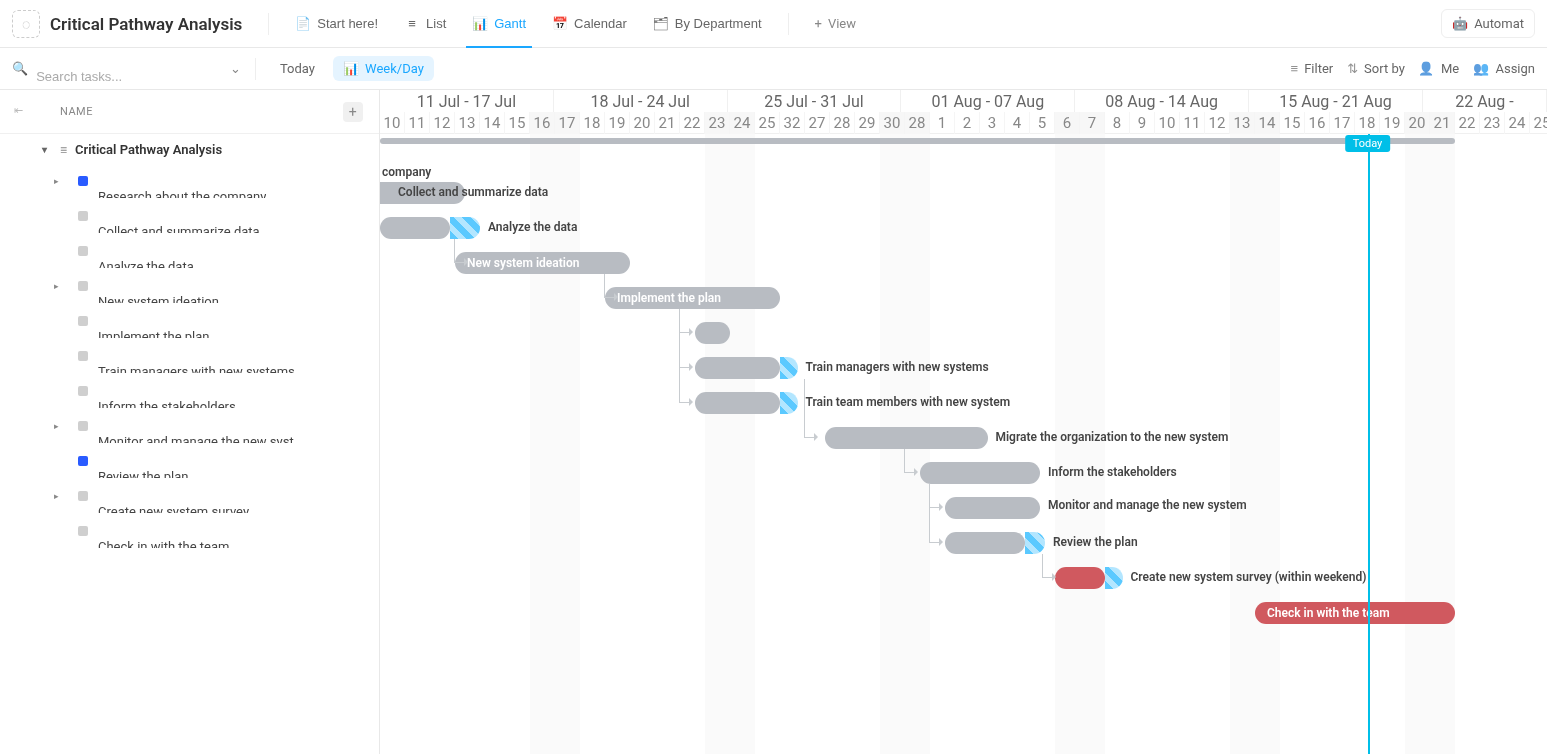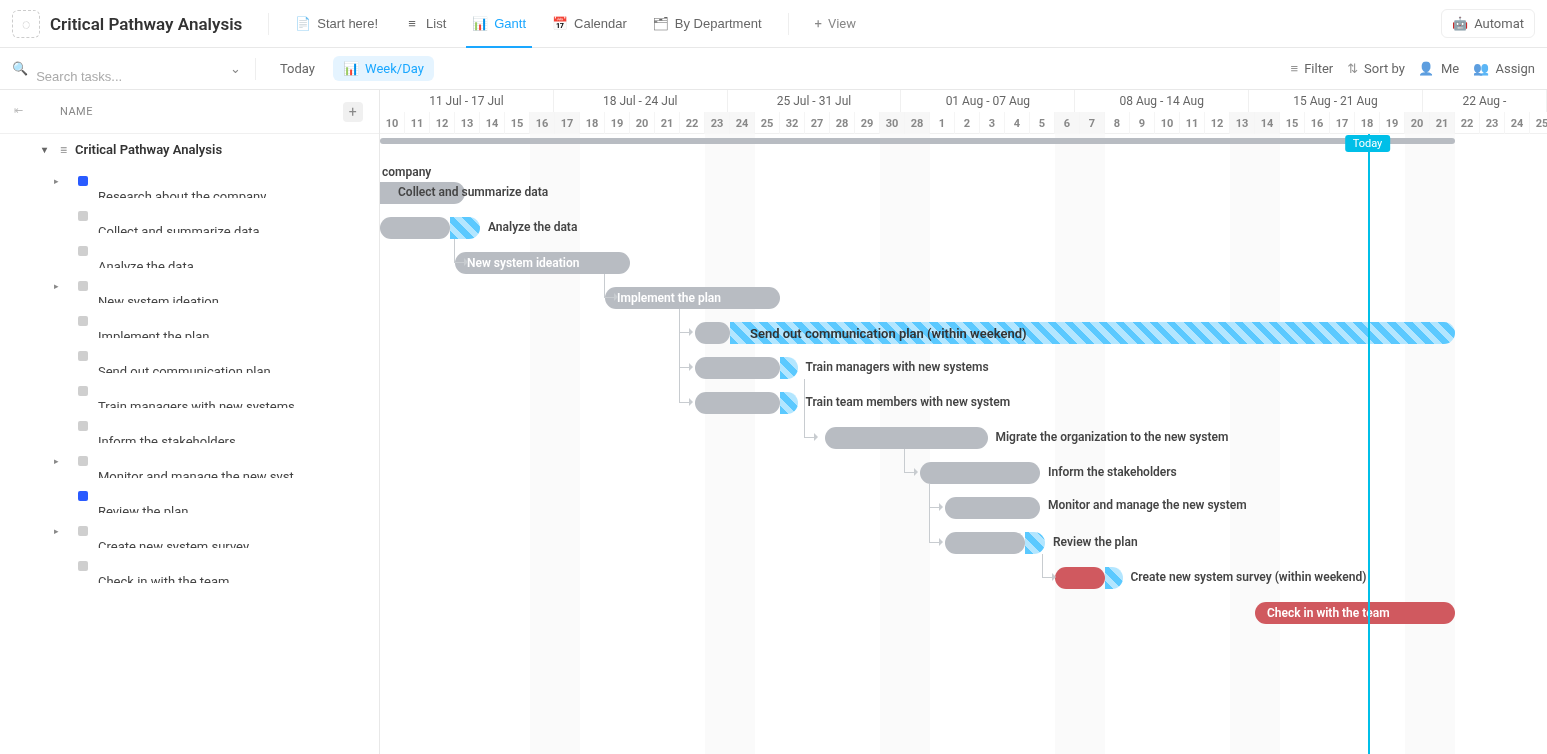--- a/index.html
+++ b/index.html
@@ -50,23 +50,23 @@
   .task-row.has-children .row-caret { visibility: visible; }
   .status-dot { width: 10px; height: 10px; border-radius: 2px; flex-shrink: 0; }
   .dot-blue { background: #2a5bff; }
   .dot-grey { background: #cfcfcf; }
   .task-label { overflow: hidden; text-overflow: ellipsis; margin-top: 31px; }
 
   
   .gantt { flex: 1; position: relative; overflow: hidden; }
   .gantt-header { position: relative; height: 44px; border-bottom: 1px solid #f0f0f0; }
   .weekrow { position: absolute; top: 0; left: 0; right: 0; height: 22px; display: flex; }
-  .weekcell { border-right: 1px solid #f0f0f0; display: flex; align-items: center; justify-content: center; font-size: 12px; color: #666; }
+  .weekcell { border-right: 1px solid #f0f0f0; display: flex; align-items: center; justify-content: center; font-size: 16px; color: #666; }
   .dayrow { position: absolute; top: 22px; left: 0; right: 0; height: 22px; display: flex; }
-  .daycell { width: 25px; border-right: 1px solid #f5f5f5; display: flex; align-items: center; justify-content: center; font-size: 11px; color: #888; flex-shrink: 0; font-weight: bold; }
+  .daycell { width: 25px; border-right: 1px solid #f5f5f5; display: flex; align-items: center; justify-content: center; font-size: 15px; color: #888; flex-shrink: 0; }
   .daycell.shade { background: #f7f7f7; }
 
   .gantt-body { position: absolute; top: 44px; left: 0; right: 0; bottom: 0; overflow: hidden; }
 
   .today-marker { position: absolute; top: 0; bottom: 0; width: 2px; background: #00bfe8; z-index: 20; }
   .today-pill { position: absolute; top: 1px; transform: translateX(-50%); background: #00bfe8; color: #fff; font-size: 11px; padding: 2px 8px; border-radius: 3px; z-index: 21; }
 
   .summary-bar { position: absolute; top: 4px; height: 6px; background: #b8bcc2; border-radius: 3px; }
 
   .bar { position: absolute; height: 22px; border-radius: 11px; display: flex; align-items: center; padding: 0 12px; white-space: nowrap; font-size: 12px; }
@@ -186,24 +186,20 @@
             <span class="task-label">Analyze the data</span>
           </div>
           <div class="task-row has-children">
             <span class="row-caret">▸</span>
             <span class="status-dot dot-grey"></span>
             <span class="task-label">New system ideation</span>
           </div>
           <div class="task-row">
             <span class="status-dot dot-grey"></span>
             <span class="task-label">Implement the plan</span>
-          </div>
-          <div class="task-row">
-            <span class="status-dot dot-grey"></span>
-            <span class="task-label">Send out communication plan</span>
           </div>
           <div class="task-row">
             <span class="status-dot dot-grey"></span>
             <span class="task-label">Train managers with new systems</span>
           </div>
           <div class="task-row">
             <span class="status-dot dot-grey"></span>
             <span class="task-label">Inform the stakeholders</span>
           </div>
           <div class="task-row has-children">
@@ -309,23 +305,20 @@
         <div class="bar grey" style="top: 83px; left: 0px; width: 70px;"></div>
         <div class="bar-ext" style="top: 83px; left: 70px; width: 30px;"></div>
         <div class="bar-label-out" style="top: 86px; left: 108px;">Analyze the data</div>
         <div class="bar grey" style="top: 118px; left: 75px; width: 175px;">
           <span style="font-weight: 600;">New system ideation</span>
         </div>
         <div class="bar grey" style="top: 153px; left: 225px; width: 175px;">
           <span style="font-weight: 600;">Implement the plan</span>
         </div>
         <div class="bar grey" style="top: 188px; left: 315px; width: 35px;"></div>
-        <div class="bar-ext" style="top: 188px; left: 350px; width: 725px; display: flex; align-items: center;">
-          <span style="font-weight: 600; color: rgb(51, 51, 51); margin-left: 20px;">Send out communication plan (within weekend)</span>
-        </div>
         <div class="bar grey" style="top: 223px; left: 315px; width: 85px;"></div>
         <div class="bar-ext" style="top: 223px; left: 400px; width: 17.5px;"></div>
         <div class="bar-label-out" style="top: 226px; left: 425.5px;">Train managers with new systems</div>
         <div class="bar grey" style="top: 258px; left: 315px; width: 85px;"></div>
         <div class="bar-ext" style="top: 258px; left: 400px; width: 17.5px;"></div>
         <div class="bar-label-out" style="top: 261px; left: 425.5px;">Train team members with new system</div>
         <div class="bar grey" style="top: 293px; left: 445px; width: 162.5px;"></div>
         <div class="bar-label-out" style="top: 296px; left: 615.5px;">Migrate the organization to the new system</div>
         <div class="bar grey" style="top: 328px; left: 540px; width: 120px;"></div>
         <div class="bar-label-out" style="top: 331px; left: 668px;">Inform the stakeholders</div>

